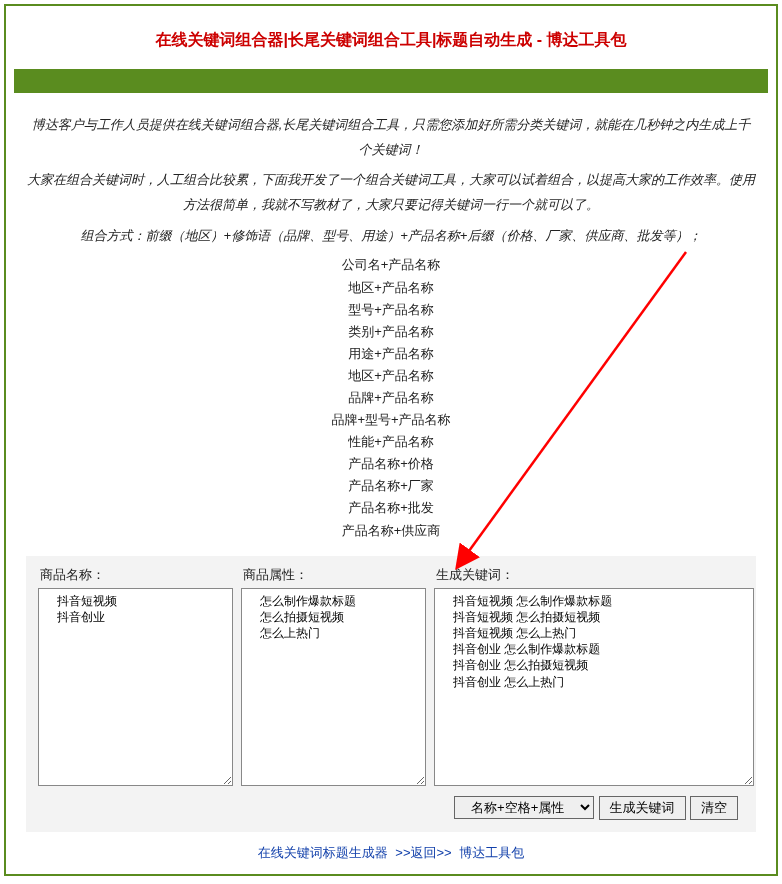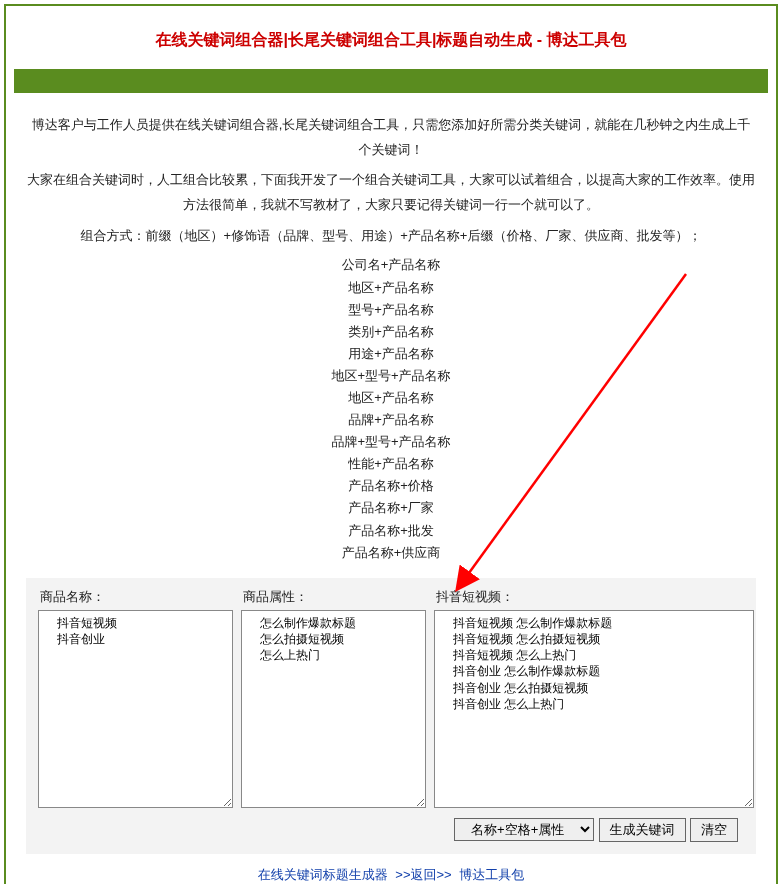--- a/index.html
+++ b/index.html
@@ -27,21 +27,21 @@
       background: #5a8c1f;
       margin: 0 8px 20px;
     }
     .desc {
       font-size: 13px;
       color: #222;
       text-align: center;
       line-height: 1.9;
       padding: 0 20px;
     }
-    .desc p { margin-bottom: 6px; }
+    .desc p { margin-bottom: 6px; font-style: italic; }
     .combo-list {
       font-size: 13px;
       color: #222;
       text-align: center;
       line-height: 1.7;
       margin-top: 4px;
     }
     .form-area {
       background: #f3f3f3;
       margin: 14px 20px 10px;
@@ -113,21 +113,20 @@
   <div class="desc">
     <p>博达客户与工作人员提供在线关键词组合器,长尾关键词组合工具，只需您添加好所需分类关键词，就能在几秒钟之内生成上千个关键词！</p>
     <p>大家在组合关键词时，人工组合比较累，下面我开发了一个组合关键词工具，大家可以试着组合，以提高大家的工作效率。使用方法很简单，我就不写教材了，大家只要记得关键词一行一个就可以了。</p>
     <p>组合方式：前缀（地区）+修饰语（品牌、型号、用途）+产品名称+后缀（价格、厂家、供应商、批发等）；</p>
     <div class="combo-list" id="combo-list">
         <div>公司名+产品名称</div>
         <div>地区+产品名称</div>
         <div>型号+产品名称</div>
         <div>类别+产品名称</div>
         <div>用途+产品名称</div>
-        <div>地区+型号+产品名称</div>
         <div>地区+产品名称</div>
         <div>品牌+产品名称</div>
         <div>品牌+型号+产品名称</div>
         <div>性能+产品名称</div>
         <div>产品名称+价格</div>
         <div>产品名称+厂家</div>
         <div>产品名称+批发</div>
         <div>产品名称+供应商</div>
       </div>
   </div>
@@ -150,21 +149,21 @@
         <textarea class="ta-name" id="ta-name" style="">抖音短视频
 抖音创业</textarea>
       </div>
       <div class="col">
         <div class="col-label">商品属性：</div>
         <textarea class="ta-attr" id="ta-attr" style="">怎么制作爆款标题
 怎么拍摄短视频
 怎么上热门</textarea>
       </div>
       <div class="col">
-        <div class="col-label">抖音短视频：</div>
+        <div class="col-label">生成关键词：</div>
         <textarea class="ta-result" id="ta-result" style="">抖音短视频 怎么制作爆款标题
 抖音短视频 怎么拍摄短视频
 抖音短视频 怎么上热门
 抖音创业 怎么制作爆款标题
 抖音创业 怎么拍摄短视频
 抖音创业 怎么上热门</textarea>
       </div>
     </div>
     <div class="controls">
       <select>

